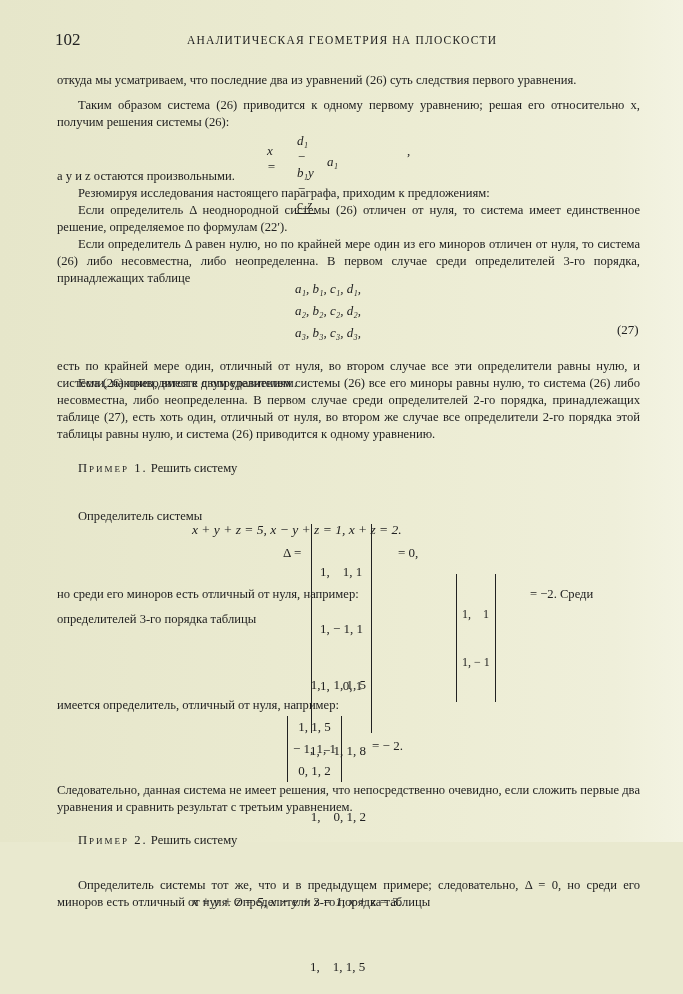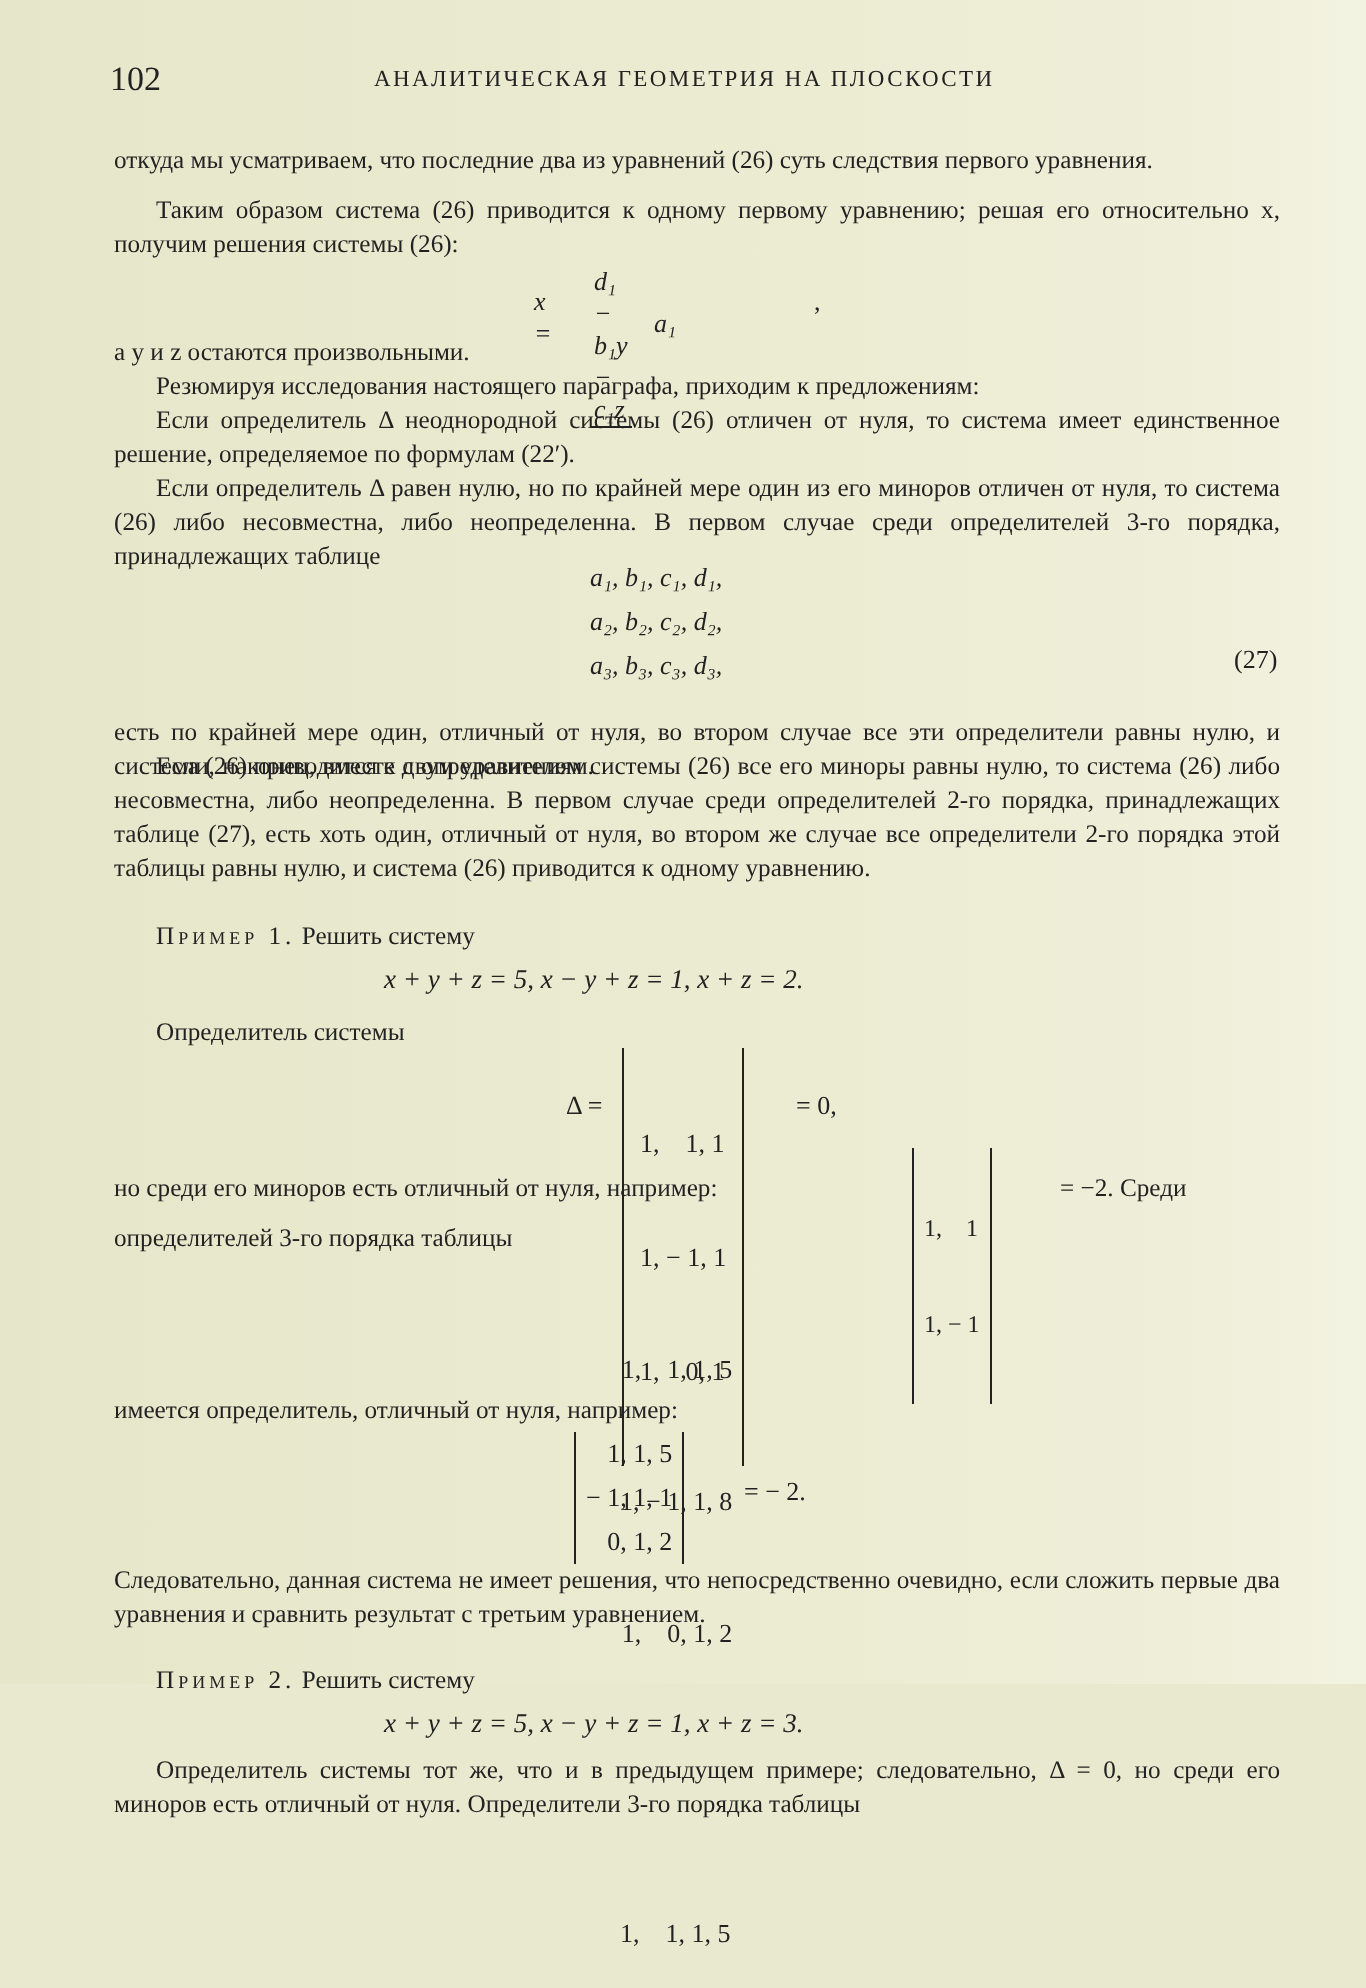--- a/index.html
+++ b/index.html
@@ -14,21 +14,21 @@
   .ind{text-indent:21px;}
   .m{font-style:italic;}
   .sp{letter-spacing:2px;font-variant:small-caps;}
   .frac{position:absolute;left:267px;top:133px;font-style:italic;font-size:13px;}
   .frac .num{position:absolute;left:28px;top:0;border-bottom:1px solid #222;padding:0 2px;}
   .frac .den{position:absolute;left:60px;top:21px;}
   .frac .lhs{position:absolute;left:0;top:10px;}
   .frac .cm{position:absolute;left:140px;top:10px;font-style:normal;}
   .tbl{position:absolute;font-size:13px;line-height:20px;text-align:right;}
   .det{position:absolute;border-left:1.4px solid #222;border-right:1.4px solid #222;padding:0 8px;font-size:13px;line-height:19px;}
-  .eqn{position:absolute;font-size:13.5px;font-style:italic;}
+  .eqn{position:absolute;font-size:13.5px;font-style:italic;margin-top:40px;}
   .eqno{position:absolute;left:617px;top:322px;font-size:13px;}
 </style>
 </head>
 <body>
 
 <div class="page">
 
   <div class="abs pn">102</div>
   <div class="abs rh">АНАЛИТИЧЕСКАЯ ГЕОМЕТРИЯ НА ПЛОСКОСТИ</div>
 
@@ -80,21 +80,21 @@
   <div class="abs" style="left:530px;top:587px;font-size:12.6px;">= −2. Среди</div>
 
   <div class="abs" style="left:57px;top:612px;font-size:12.6px;">определителей 3-го порядка таблицы</div>
   <div class="tbl" style="left:310px;top:630px;white-space:pre;line-height:22px;">
     <div>1,    1, 1, 5</div>
     <div>1, − 1, 1, 8</div>
     <div>1,    0, 1, 2</div>
   </div>
 
   <div class="abs" style="left:57px;top:698px;font-size:12.6px;">имеется определитель, отличный от нуля, например:</div>
-  <div class="det" style="left:287px;top:716px;text-align:right;padding:0 5px;line-height:22px;">
+  <div class="det" style="left:287px;top:716px;text-align:center;padding:0 5px;line-height:22px;">
     <div>1, 1, 5</div>
     <div>− 1, 1, 1</div>
     <div>0, 1, 2</div>
   </div>
   <div class="abs" style="left:372px;top:738px;font-size:13px;">= − 2.</div>
 
   <div class="p" style="top:782px;">Следовательно, данная система не имеет решения, что непосредственно очевидно, если сложить первые два уравнения и сравнить результат с третьим уравнением.</div>
 
   <div class="p ind" style="top:832px;">
     <span class="sp">Пример 2.</span>

